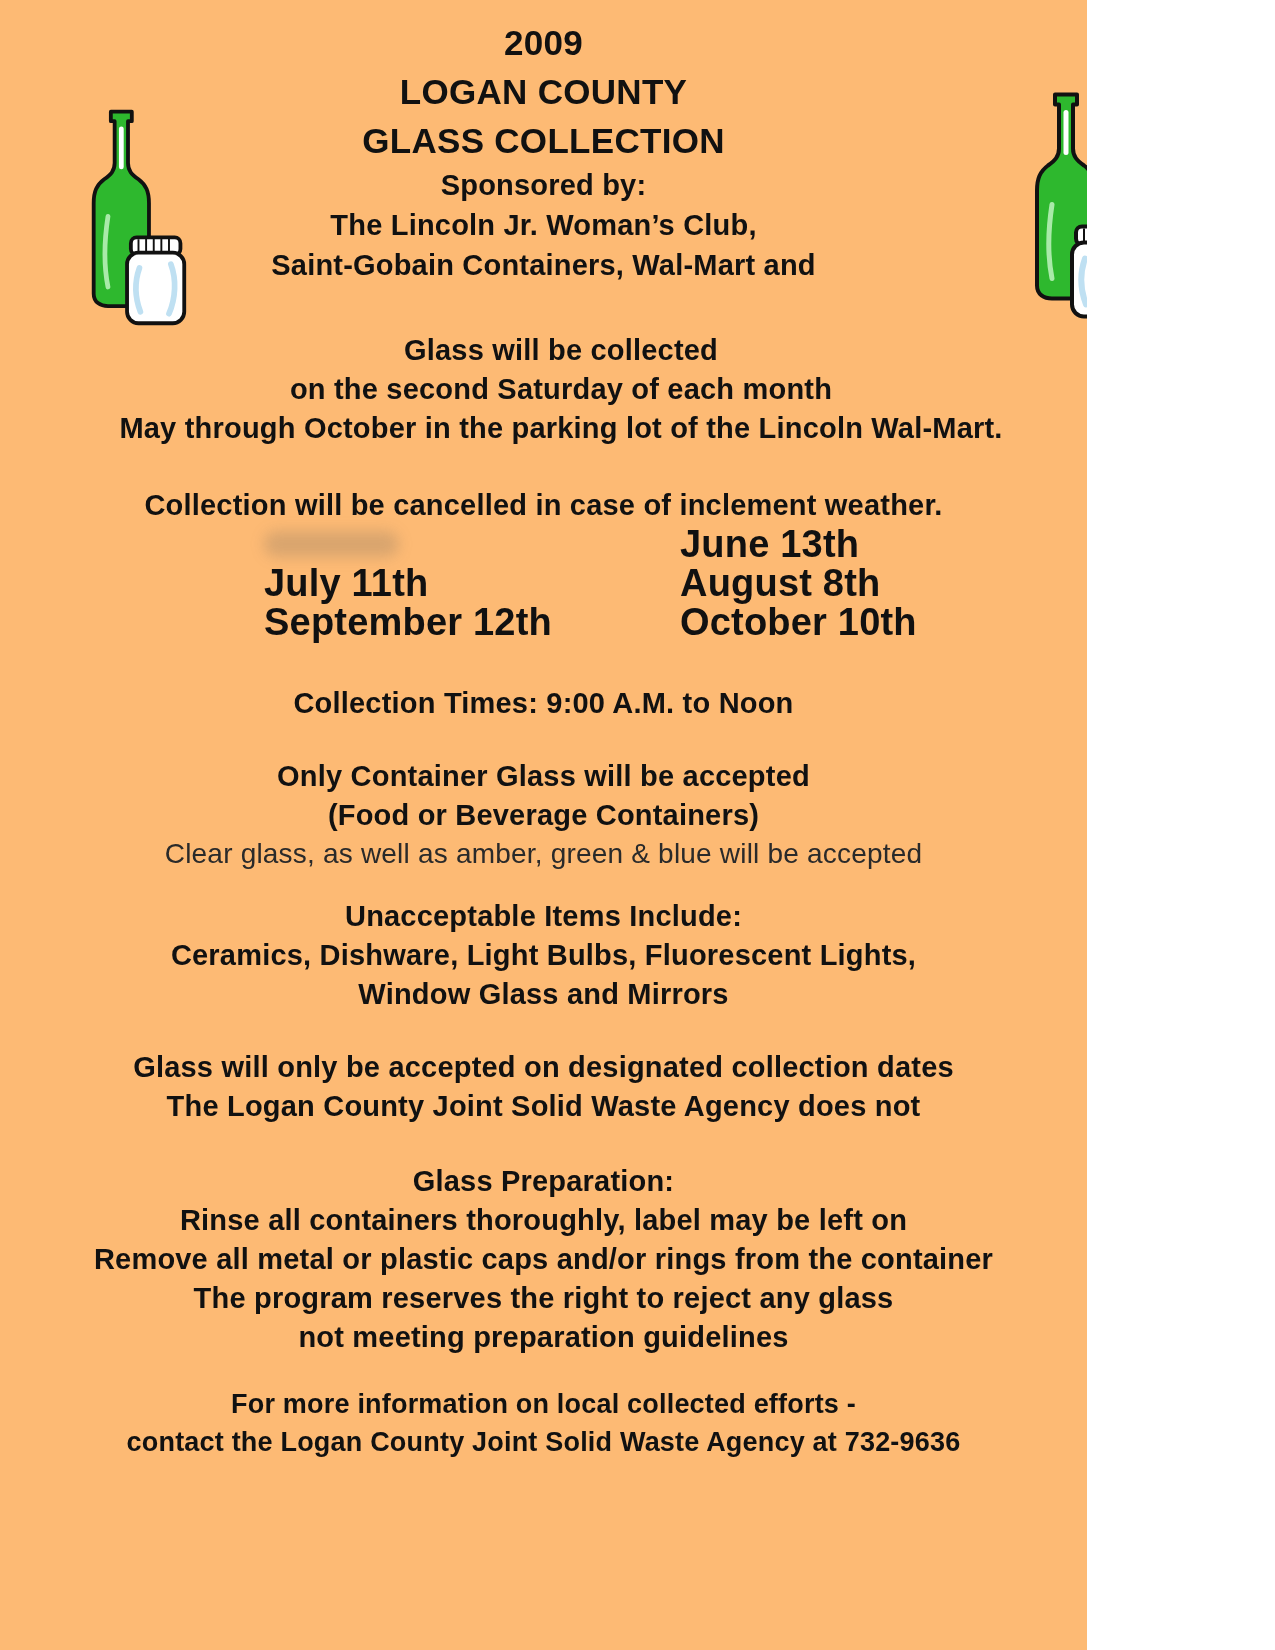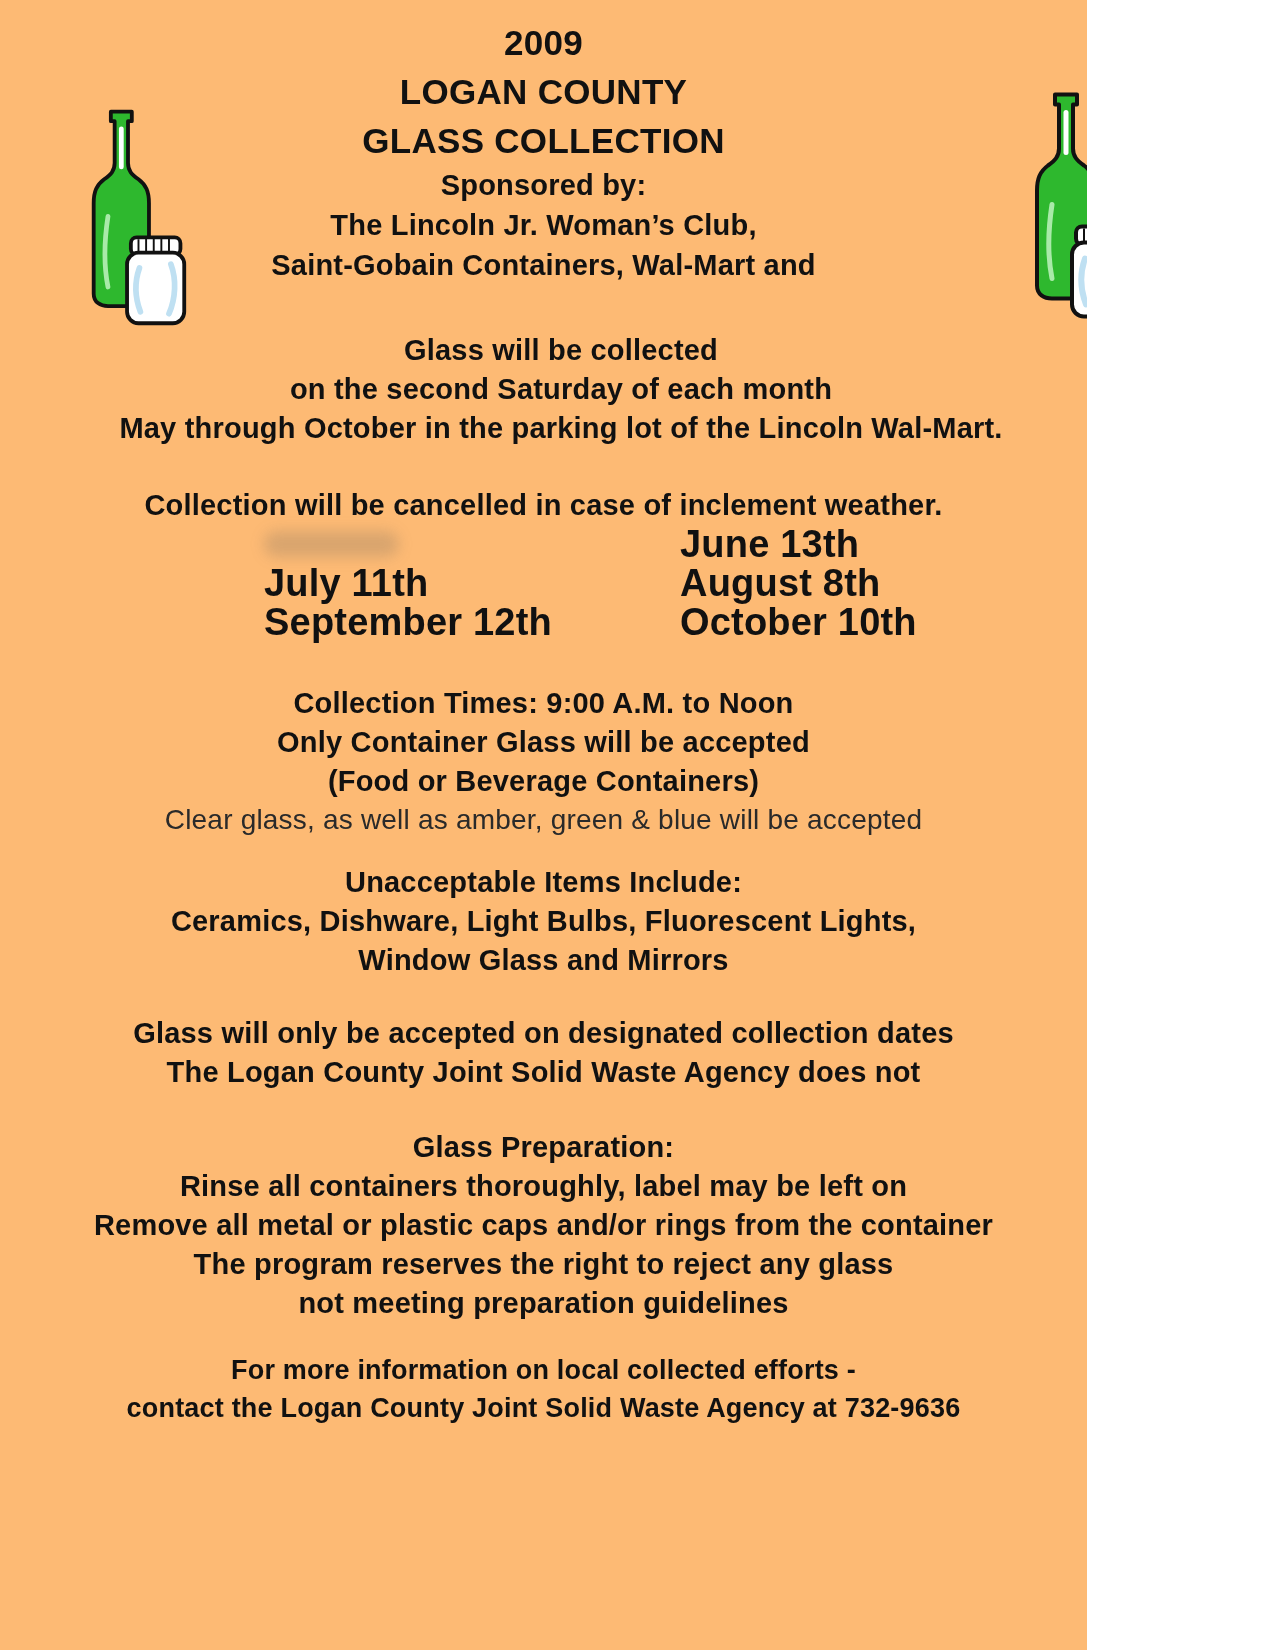--- a/index.html
+++ b/index.html
@@ -20,21 +20,21 @@
   }
   .t-line  { font-size: 35px; line-height: 49px; font-weight: 700; letter-spacing: 0.3px; }
   .b-line  { font-size: 29px; line-height: 40px; font-weight: 700; letter-spacing: 0.2px; }
   .d-line  { font-size: 29px; line-height: 39px; font-weight: 700; letter-spacing: 0.2px; }
   .n-line  { font-size: 28px; line-height: 37px; font-weight: 400; color: #2a2a2a; letter-spacing: 0.2px; }
   .f-line  { font-size: 27px; line-height: 38px; font-weight: 700; letter-spacing: 0.2px; }
 
   .intro-block       { margin-top: 46px; padding-left: 35px; }
   .cancel-line       { margin-top: 38px; }
   .times-line        { margin-top: 42px; }
-  .accepted-block    { }
+  .accepted-block    { margin-top: 34px; }
   .unacceptable-block{ margin-top: 25px; }
   .designated-block  { margin-top: 34px; }
   .prep-block        { margin-top: 36px; }
   .footer-block      { margin-top: 28px; }
 
   .dates {
     margin-left: 264px;
     width: 860px;
     text-align: left;
   }

